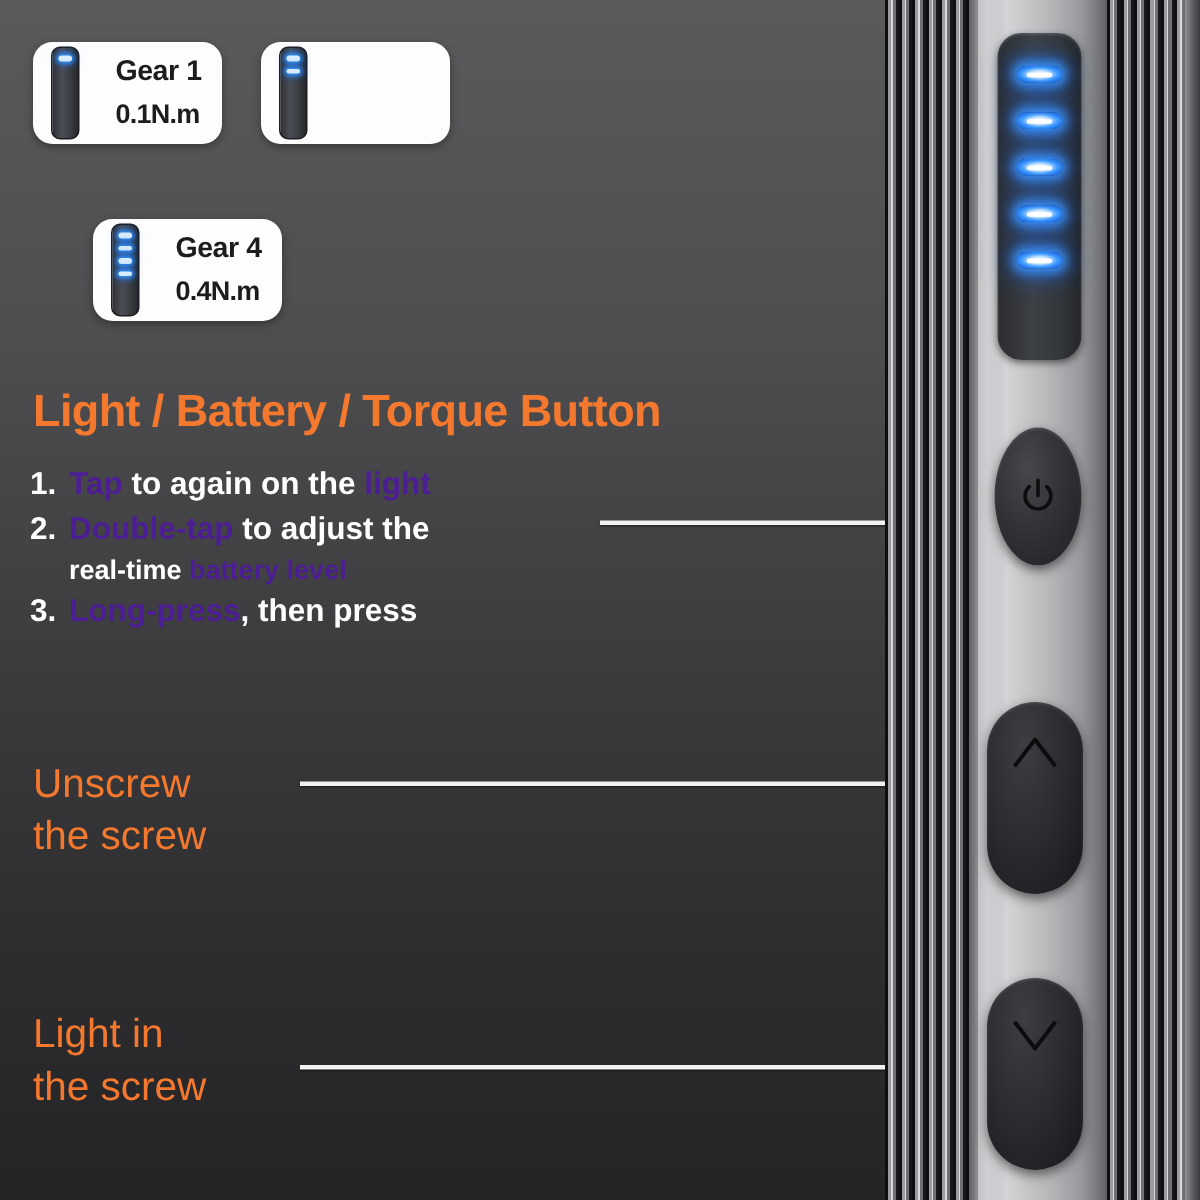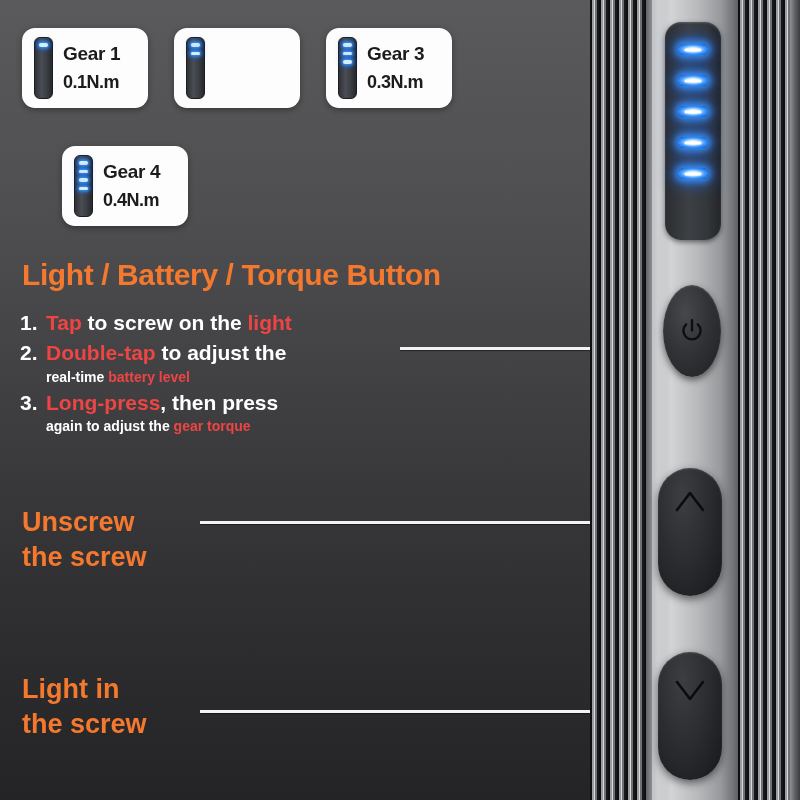--- a/index.html
+++ b/index.html
@@ -9,22 +9,22 @@
     background:linear-gradient(180deg,#5a5a5c 0%,#4e4e50 28%,#3c3c3e 55%,#2e2e30 78%,#242426 100%);
     position:relative; overflow:hidden;
   }
 
   
   .cards-row { position:absolute; display:flex; }
   #row1 { left:22px; top:28px; gap:26px; }
   #row2 { left:22px; top:146px; gap:26px;padding-left:40px; }
 
   .gear-card {
-    background:#fdfdfd; border-radius:13px; width:126px; height:80px;
-    display:flex; align-items:center; padding:8px 10px 8px 12px; gap:10px;
+    background:#fdfdfd; border-radius:13px; width:126px; height:68px;
+    display:flex; align-items:center; padding:8px 10px 8px 12px; gap:24px;
     box-shadow:0 2px 6px rgba(0,0,0,.35);
   }
   .gear-thumb {
     width:19px; height:62px; border-radius:6px; flex:0 0 auto;
     background:linear-gradient(90deg,#2f3136 0%,#4a4d53 38%,#3a3d42 70%,#25272b 100%);
     border:1px solid #1b1d20;
     display:flex; flex-direction:column; align-items:center;
     padding-top:5px; gap:5px;
   }
   .thumb-led {
@@ -39,25 +39,25 @@
   
   .heading {
     position:absolute; left:22px; top:258px;
     font-size:30px; font-weight:bold; color:#f4792e; letter-spacing:-.4px;
     white-space:nowrap;
   }
   .steps { position:absolute; left:20px; top:308px; width:420px; }
   .step { display:flex; font-size:21px; font-weight:bold; color:#ffffff; line-height:1.42; }
   .step-num { width:26px; flex:0 0 26px; }
   .step-body { flex:1; }
-  .step-cont { padding-left:26px; font-size:14px; font-weight:bold; color:#fff; line-height:1.42; }
-  .hl { color:#ef4444; }
-
-  
-  .callout { position:absolute; font-size:27px; font-weight:bold; color:#f4792e; line-height:1.28; }
+  .step-cont { padding-left:26px; font-size:18px; font-weight:bold; color:#fff; line-height:1.42; }
+  .hl { color:#4c1d95; }
+
+  
+  .callout { position:absolute; font-size:27px; font-weight:normal; color:#f4792e; line-height:1.28; }
   #callout-unscrew { left:22px; top:505px; }
   #callout-screwin { left:22px; top:672px; }
 
   
   .leader { position:absolute; height:3px; background:#f2f2f2; box-shadow:0 1px 1px rgba(0,0,0,.45); }
   #leader-button  { left:400px; top:347px; width:250px; }
   #leader-unscrew { left:200px; top:521px; width:450px; }
   #leader-screwin { left:200px; top:710px; width:450px; }
 
   
@@ -144,31 +144,20 @@
         <div class="gear-name">Gear 1</div>
         <div class="gear-torque">0.1N.m</div>
       </div>
     </div>
     <div class="gear-card">
       <div class="gear-thumb">
         <div class="thumb-led"></div>
         <div class="thumb-led"></div>
       </div>
     </div>
-    <div class="gear-card">
-      <div class="gear-thumb">
-        <div class="thumb-led"></div>
-        <div class="thumb-led"></div>
-        <div class="thumb-led"></div>
-      </div>
-      <div class="gear-texts">
-        <div class="gear-name">Gear 3</div>
-        <div class="gear-torque">0.3N.m</div>
-      </div>
-    </div>
   </div>
 <div class="cards-row" id="row2">
     <div class="gear-card">
       <div class="gear-thumb">
         <div class="thumb-led"></div>
         <div class="thumb-led"></div>
         <div class="thumb-led"></div>
         <div class="thumb-led"></div>
       </div>
       <div class="gear-texts">
@@ -176,32 +165,31 @@
         <div class="gear-torque">0.4N.m</div>
       </div>
     </div>
   </div>
 
 <div class="heading">Light / Battery / Torque Button</div>
 
 <div class="steps" id="steps">
     <div class="step">
       <div class="step-num">1.</div>
-      <div class="step-body"><span class="hl">Tap</span><span> to screw on the </span><span class="hl">light</span></div>
+      <div class="step-body"><span class="hl">Tap</span><span> to again on the </span><span class="hl">light</span></div>
     </div>
     <div class="step">
       <div class="step-num">2.</div>
       <div class="step-body"><span class="hl">Double-tap</span><span> to adjust the</span></div>
     </div>
     <div class="step-cont"><span>real-time </span><span class="hl">battery level</span></div>
     <div class="step">
       <div class="step-num">3.</div>
       <div class="step-body"><span class="hl">Long-press</span><span>, then press</span></div>
     </div>
-    <div class="step-cont"><span>again to adjust the </span><span class="hl">gear torque</span></div>
   </div>
 
 <div class="callout" id="callout-unscrew">
   <div>Unscrew</div>
   <div>the screw</div>
 </div>
 <div class="callout" id="callout-screwin">
   <div>Light in</div>
   <div>the screw</div>
 </div>

